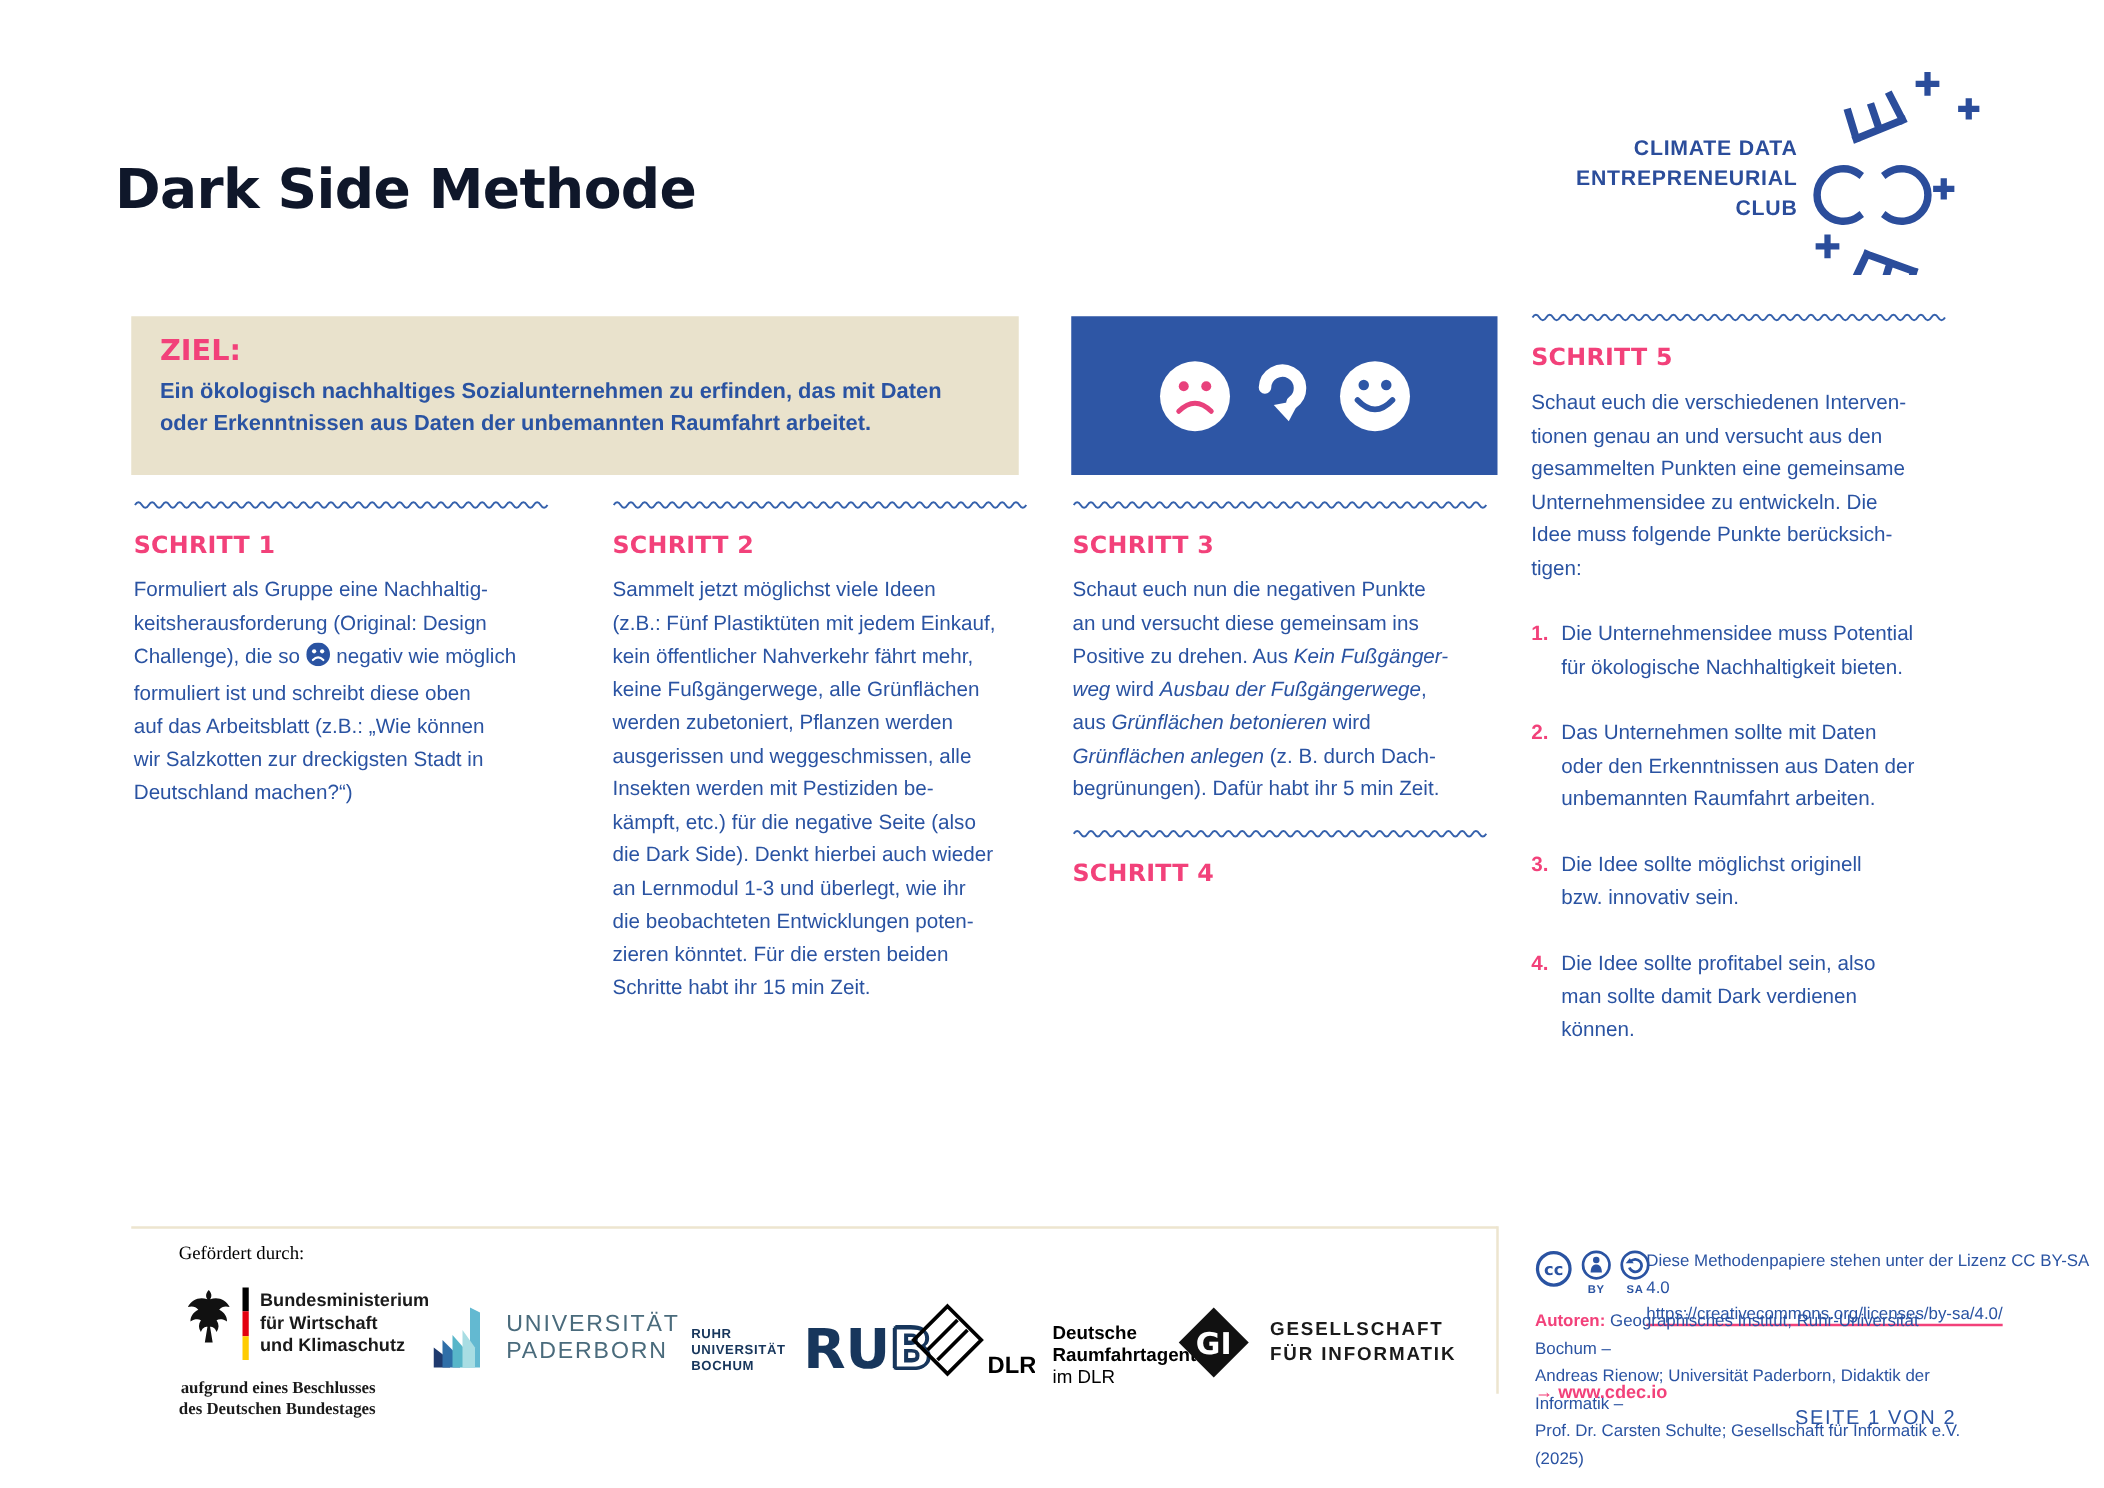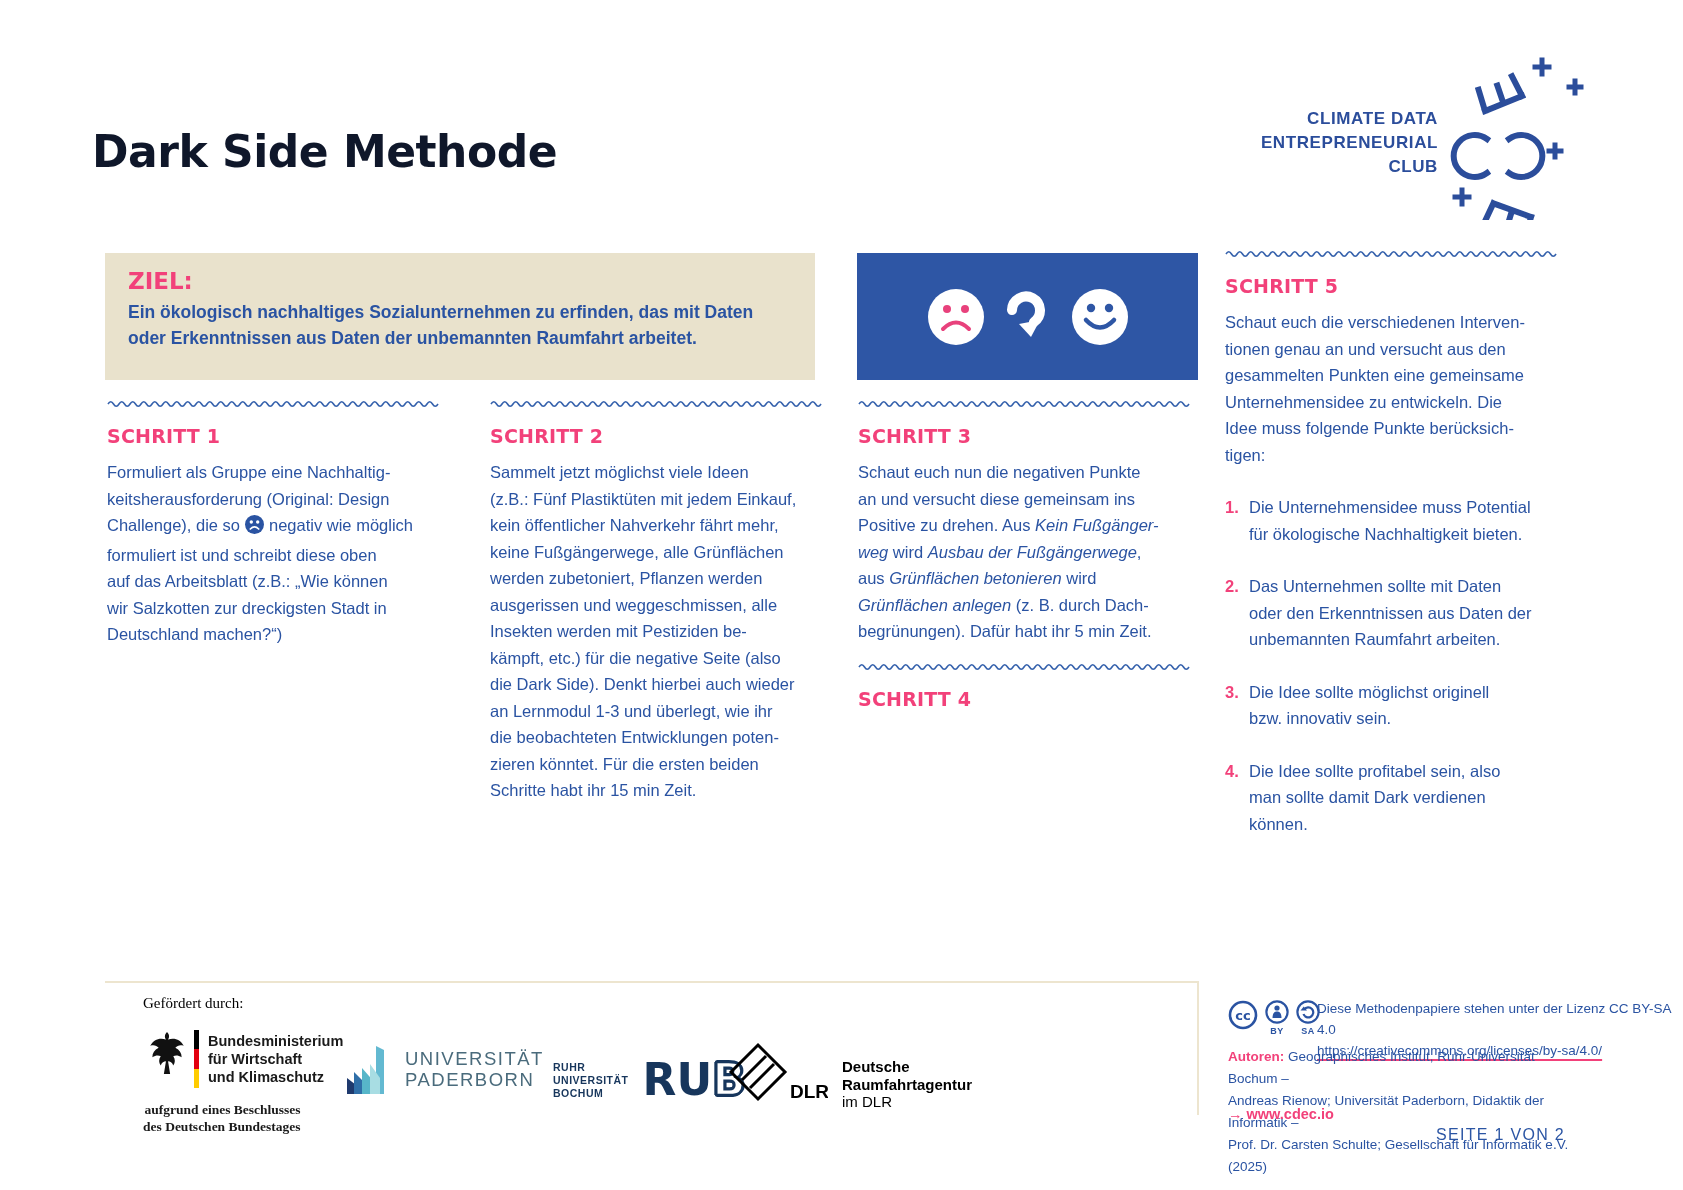--- a/index.html
+++ b/index.html
@@ -279,20 +279,28 @@
   <div class="dlr">
     <svg width="100" height="62" viewBox="0 0 100 62">
       <path d="M30 3 L57 30 L30 57 L3 30 Z" stroke="#000000" stroke-width="3" fill="none"></path>
       <path d="M14 38 L38 14 M22 46 L46 22" stroke="#000000" stroke-width="3" fill="none"></path>
       <text x="62" y="56" font-family="Liberation Sans, sans-serif" font-size="19" font-weight="700" fill="#000000">DLR</text>
     </svg>
     <p class="dlr-name"><span>Deutsche
 Raumfahrtagentur</span><span class="light"><br></span><span class="light">im DLR</span></p>
   </div>
 
+  <div class="gi">
+    <svg width="58" height="58" viewBox="0 0 58 58">
+      <polygon points="29,1 57,29 29,57 1,29" fill="#111111"></polygon>
+      <text x="29" y="38" text-anchor="middle" font-family="DejaVu Sans, sans-serif" font-size="24" font-weight="800" fill="#ffffff">GI</text>
+    </svg>
+    <p class="gi-name" style="margin:0 0 0 16px;">GESELLSCHAFT
+FÜR INFORMATIK</p>
+  </div>
 
   <div class="cc-row">
     <div class="cc-badge">
       <svg width="30" height="30" viewBox="0 0 30 30">
         <circle cx="15" cy="15" r="13" stroke="#2A53A2" stroke-width="2.6" fill="none"></circle>
         <text x="15" y="20" text-anchor="middle" font-family="DejaVu Sans, sans-serif" font-size="13" font-weight="800" fill="#2A53A2">cc</text>
       </svg>
     </div>
     <div class="cc-badge">
       <svg width="24" height="24" viewBox="0 0 24 24">

